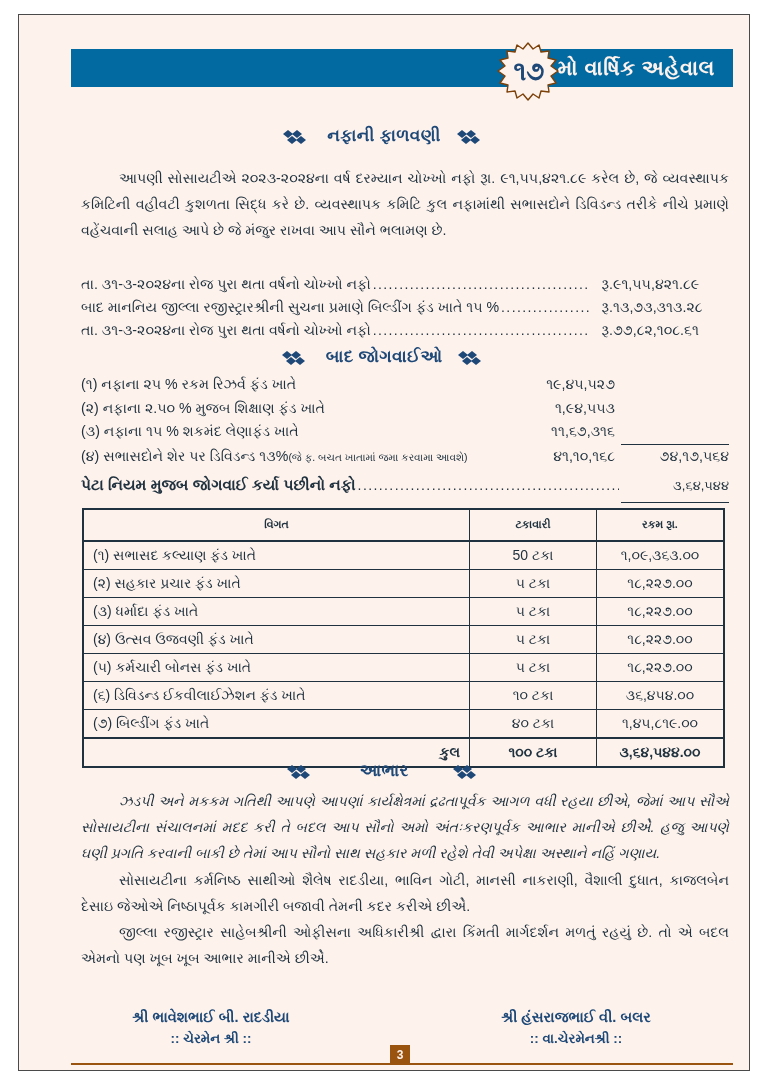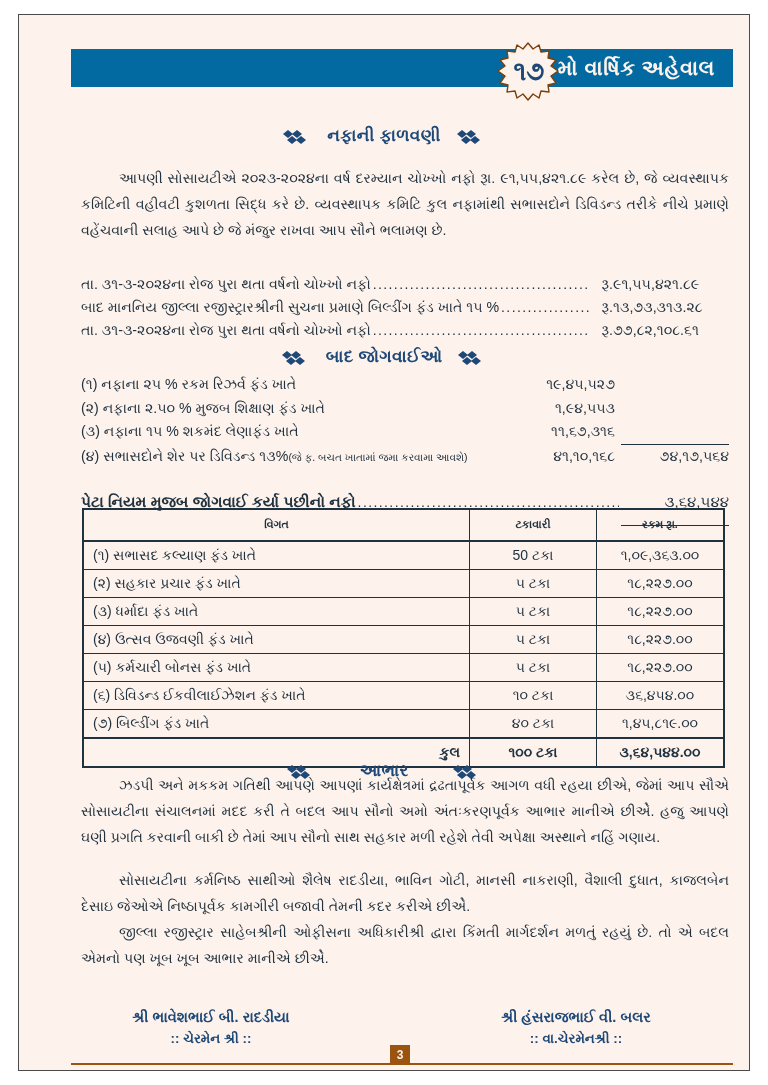--- a/index.html
+++ b/index.html
@@ -161,39 +161,39 @@
     border-top: 1.5px solid #20323f;
   }
   .prov-total {
     display: flex;
     align-items: baseline;
     font-size: 15.4px;
     font-weight: bold;
     color: #20323f;
     line-height: 26px;
     white-space: nowrap;
-    margin-top: 20px;
+    margin-top: 3px;
   }
   .prov-total .t-lbl { flex: 0 0 auto; }
   .prov-total .t-dots {
     flex: 1 1 auto;
     overflow: hidden;
     letter-spacing: 1.4px;
     font-weight: normal;
     font-size: 14px;
     margin: 0 2px;
   }
   .prov-total .t-val {
     flex: 0 0 auto;
     width: 108px;
     text-align: right;
     font-weight: normal;
-    font-size: 15px;
+    font-size: 13px;
     border-bottom: 1.2px double #20323f;
-    padding-bottom: 10px;
+    padding-bottom: 3px;
   }
 
   
   .fund-table {
     position: absolute;
     left: 63px;
     top: 493px;
     width: 643px;
     border-collapse: collapse;
     border: 2.2px solid #20323f;
@@ -453,21 +453,21 @@
           <g fill="#1d4877">
             <path d="M6 0 L11 4 L6 8 L1 4 Z"></path>
             <path d="M15 0 L20 4 L15 8 L10 4 Z"></path>
             <path d="M10 6 L15 10 L10 14 L5 10 Z"></path>
             <path d="M19 6 L24 10 L19 14 L14 10 Z"></path>
           </g>
         </svg>
       </span>
     </div>
 
-    <div class="para indent" style="left:62px; top:757px; width:648px;">ઝડપી અને મકકમ ગતિથી આપણે આપણાં કાર્યક્ષેત્રમાં દ્રઢતાપૂર્વક આગળ વધી રહયા છીએ, જેમાં આપ સૌએ સોસાયટીના સંચાલનમાં મદદ કરી તે બદલ આપ સૌનો અમો અંતઃકરણપૂર્વક આભાર માનીએ છીએે. હજુ આપણે ઘણી પ્રગતિ કરવાની બાકી છે તેમાં આપ સૌનો સાથ સહકાર મળી રહેશે તેવી અપેક્ષા અસ્થાને નહિં ગણાય.</div>
+    <div class="para indent" style="left:62px; top:773px; width:648px;font-style:italic;">ઝડપી અને મકકમ ગતિથી આપણે આપણાં કાર્યક્ષેત્રમાં દ્રઢતાપૂર્વક આગળ વધી રહયા છીએ, જેમાં આપ સૌએ સોસાયટીના સંચાલનમાં મદદ કરી તે બદલ આપ સૌનો અમો અંતઃકરણપૂર્વક આભાર માનીએ છીએે. હજુ આપણે ઘણી પ્રગતિ કરવાની બાકી છે તેમાં આપ સૌનો સાથ સહકાર મળી રહેશે તેવી અપેક્ષા અસ્થાને નહિં ગણાય.</div>
     <div class="para indent" style="left:62px; top:904px; width:648px;">જીલ્લા રજીસ્ટ્રાર સાહેબશ્રીની ઓફીસના અધિકારીશ્રી દ્વારા કિંમતી માર્ગદર્શન મળતું રહયું છે. તો એ બદલ એમનો પણ ખૂબ ખૂબ આભાર માનીએ છીએે.</div>
     <div class="para indent" style="left:62px; top:852px; width:648px;">સોસાયટીના કર્મનિષ્ઠ સાથીઓ શૈલેષ રાદડીયા, ભાવિન ગોટી, માનસી નાકરાણી, વૈશાલી દુધાત, કાજલબેન દેસાઇ જેઓએ નિષ્ઠાપૂર્વક કામગીરી બજાવી તેમની કદર કરીએ છીએે.</div>
 
     <div class="sign" style="left:42px; top:992px; width:300px;">
       <div>શ્રી ભાવેશભાઈ બી. રાદડીયા</div>
       <div class="role">:: ચેરમેન શ્રી ::</div>
     </div>
     <div class="sign" style="left:412px; top:992px; width:290px;">
       <div>શ્રી હંસરાજભાઈ વી. બલર</div>
       <div class="role">:: વા.ચેરમેનશ્રી ::</div>

